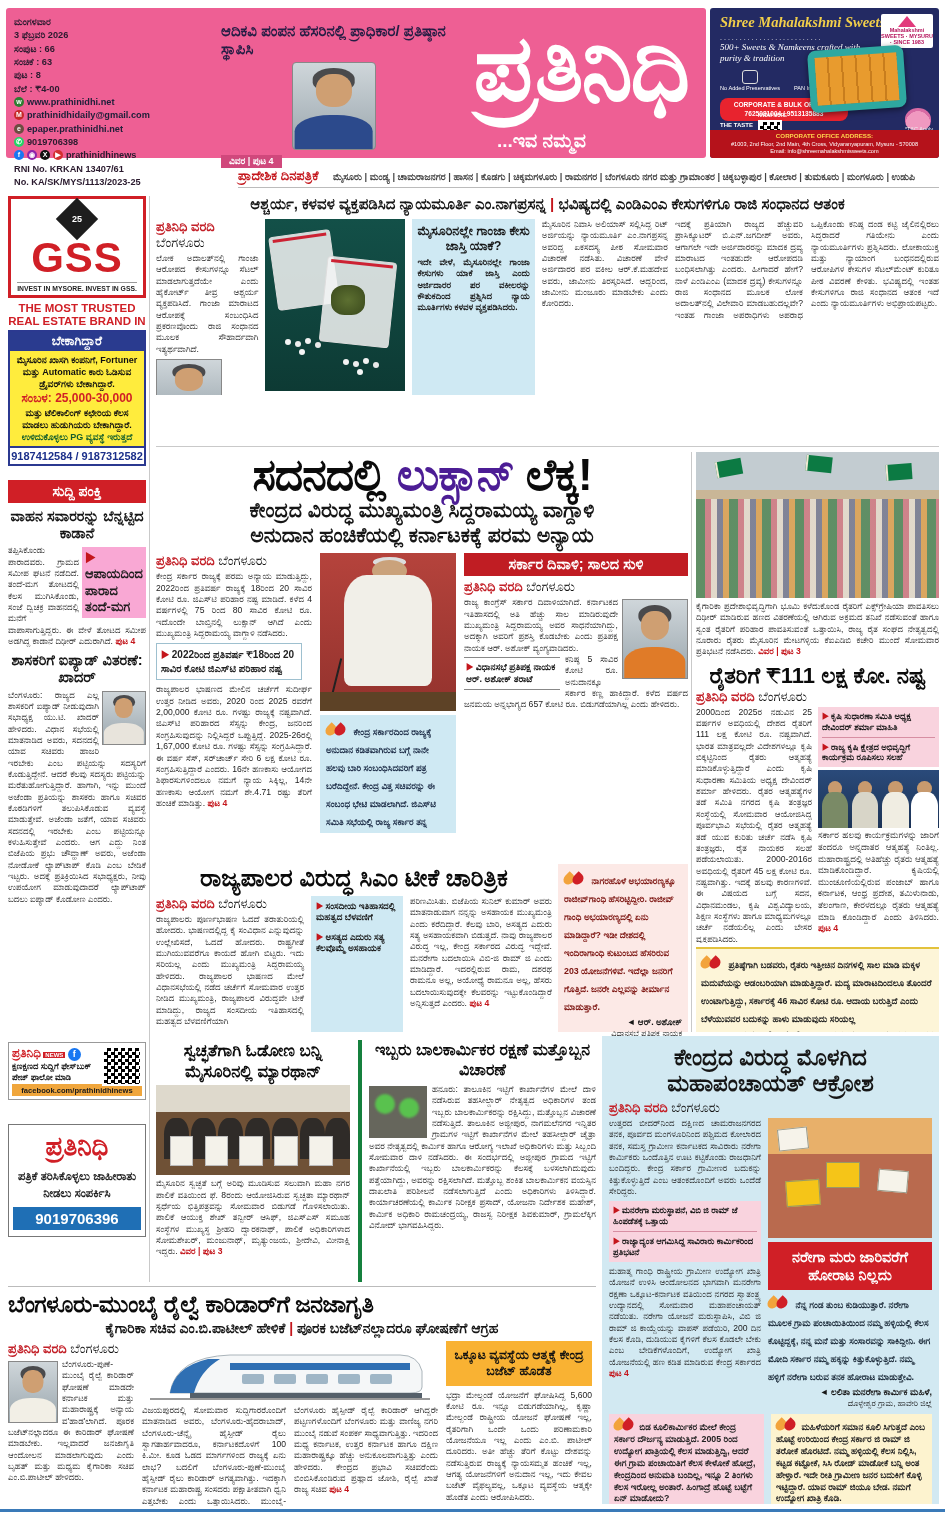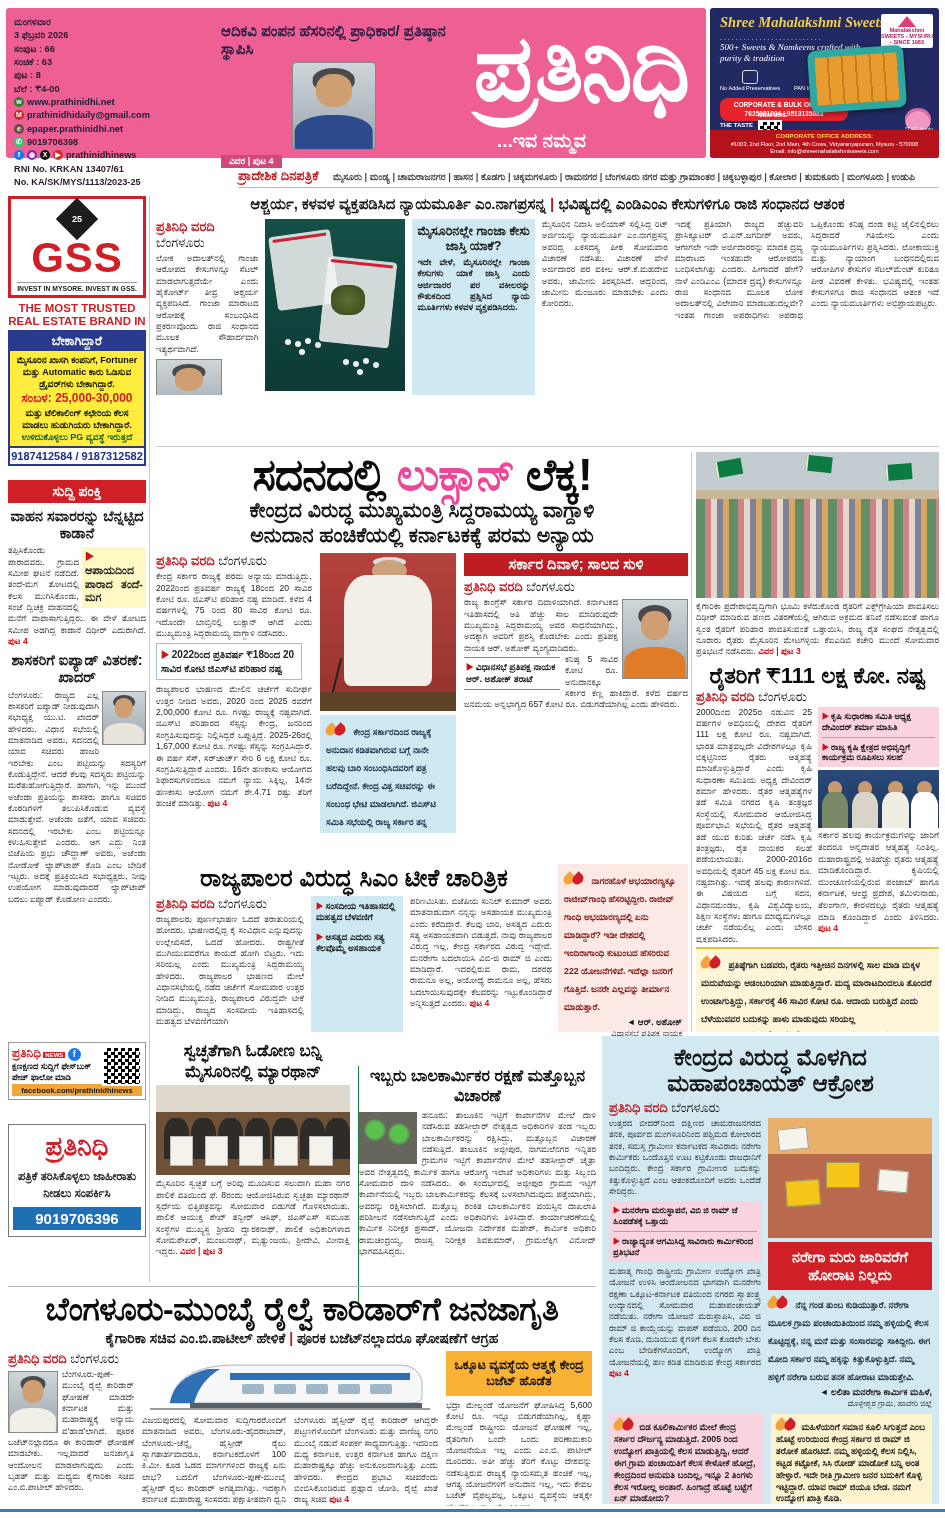--- a/index.html
+++ b/index.html
@@ -60,21 +60,21 @@
 .gss-url{background:#d01f26;color:#fff;font-weight:bold;font-size:10.5px;text-align:center;padding:2px 0;letter-spacing:.5px;margin-top:3px}
 
 .wanted{background:#ffec3d;border:2px solid #2b3990;text-align:center}
 .w-title{background:#2a3b8f;color:#fff;font-weight:bold;font-size:12.5px;padding:2px 0}
 .w-body{font-size:9px;font-weight:bold;padding:3px 4px;line-height:1.35;color:#101010}
 .w-sal{color:#d01f26;font-size:12px;font-weight:bold}
 .w-ph{background:#fff;border-top:2px solid #2b3990;color:#1b2f8a;font-weight:bold;font-size:11px;padding:2px 0}
 
 .rail-hd{background:#d01f26;color:#fff;font-size:14px;font-weight:bold;text-align:center;padding:3px 0;margin-bottom:4px}
 .rs-t{font-size:14.5px;font-weight:bold;text-align:center;line-height:1.18;margin:5px 0 3px}
-.pullpink{float:right;width:64px;background:#fef9c3;font-size:11px;font-weight:bold;padding:3px;margin:2px 0 2px 3px;line-height:1.25}
+.pullpink{float:right;width:64px;background:#f9a8d4;font-size:13px;font-weight:bold;padding:3px;margin:2px 0 2px 3px;line-height:1.25}
 .arrow{color:#c4161c}
 
 .fbbox{border:1px solid #999;padding:3px;font-size:8.4px;font-weight:bold;line-height:1.25}
 .fb-url{background:#f0a63c;font-size:7.6px;font-weight:bold;text-align:center;padding:1px 0;margin-top:2px;color:#1a1a1a}
 .fbrand{color:#d01f26;font-size:12px;font-weight:bold}
 .fbc{display:inline-block;width:13px;height:13px;border-radius:50%;background:#1877f2;color:#fff;text-align:center;font-size:9px;line-height:13px;font-weight:bold}
 .subs{border:1px solid #777;text-align:center;padding:6px 4px}
 .subs .brand{color:#d01f26;font-size:26px;font-weight:bold}
 .subs .txt{font-size:11.5px;font-weight:bold;line-height:1.45;margin:6px 0;color:#222}
 .subs .ph{background:#1f6fb5;color:#fff;font-size:15px;font-weight:bold;padding:3px 0}
@@ -83,21 +83,21 @@
 .sA-sub{font-size:15px;font-weight:bold;text-align:center;margin-top:3px}
 .bluebox{background:#cfe9f3;padding:5px}
 .bluebox .bb-t{font-size:12.5px;font-weight:bold;text-align:center;line-height:1.2;margin-bottom:3px}
 .ganja{position:relative;background:linear-gradient(#135048,#0d3a34);overflow:hidden}
 .bag{position:absolute;background:rgba(245,245,245,.85);border:1px solid #ddd;border-radius:4px}
 .bag .zip{height:3px;background:#c23; margin:2px 3px 0}
 .weed{position:absolute;width:34px;height:30px;background:radial-gradient(#5d7031,#39481c);border-radius:40%}
 .pill{position:absolute;width:6px;height:6px;background:#f4f4f4;border-radius:50%;box-shadow:10px 2px 0 #eee,20px -1px 0 #f2f2f2,30px 3px 0 #e9e9e9,14px 10px 0 #f6f6f6}
 
 .sB-h{font-size:44px;text-align:center;letter-spacing:-1px;line-height:1.05}
-.sB-h .red{color:#ec4899}
+.sB-h .red{color:#4c1d95}
 .sB-sub{font-size:20.5px;font-weight:bold;text-align:center;line-height:1.2}
 .pullbox{border:1px solid #9ec0cf;padding:4px;font-size:10px;font-weight:bold;line-height:1.35;margin:4px 10px 4px 0;color:#222}
 .cmphoto{position:relative;background:linear-gradient(#b5433c,#93322d);overflow:hidden}
 .cmphoto .fig{position:absolute;left:18%;top:14%;width:64%;height:70%;background:#f1efe8;border-radius:26% 26% 8% 8%}
 .cmphoto .fhead{position:absolute;left:38%;top:4%;width:26%;height:14%;background:#caa27b;border-radius:50%}
 .cmphoto .fhair{position:absolute;left:39%;top:2.5%;width:24%;height:6%;background:#ddd;border-radius:50%}
 .cmphoto .desk{position:absolute;left:0;bottom:0;width:100%;height:12%;background:#5d4226}
 .cmphoto .mic{position:absolute;left:12%;bottom:12%;width:2px;height:22%;background:#222;transform:rotate(14deg)}
 .qbox{background:#cfe9f3;padding:6px}
 .qico{display:inline-block;position:relative;width:20px;height:13px;margin-right:3px;vertical-align:-2px}
@@ -127,21 +127,21 @@
 .childph{position:relative;float:left;width:58px;height:52px;background:#66665c;margin:2px 5px 2px 0}
 .childph .blob{position:absolute;width:20px;height:20px;background:#59c24e;border-radius:50%;filter:blur(1px)}
 .panch{background:#d2e9f2;padding:8px 7px}
 .panch-h{font-size:23px;font-weight:bold;text-align:center;line-height:1.15}
 .redbox{background:#d01f26;color:#fff;font-size:14.5px;font-weight:bold;text-align:center;padding:6px 4px;line-height:1.25}
 .pq{padding:5px;font-size:8.3px}
 .pch{position:relative;background:linear-gradient(#e8b06a 0 30%,#b96a4e 30% 100%);overflow:hidden}
 .pch .sign{position:absolute;background:#f5c518;border:1px solid #996;width:34px;height:26px}
 .pch .signw{position:absolute;background:#f6f3ea;border:1px solid #998;width:30px;height:22px}
 
-.rw-h{font-size:32px;text-align:center;letter-spacing:-.5px}
+.rw-h{font-size:23px;text-align:left;letter-spacing:-.5px}
 .rw-sub{font-size:14px;font-weight:bold;text-align:center;margin-top:2px}
 .ybox{background:#f9b233;padding:6px 5px;font-size:12.5px;font-weight:bold;text-align:center;line-height:1.3;color:#111}
 .cols2{columns:2;column-gap:8px}
 .redpipe{color:#c4161c;font-weight:bold}
 .foot{background:#3a7ab8}
 </style>
 </head>
 <body>
 
 <div class="page">
@@ -370,21 +370,21 @@
         <div style="font-size:8.8px;font-weight:bold;line-height:1.3"><span class="arrow">▶</span> <span>ಸಂಸದೀಯ ಇತಿಹಾಸದಲ್ಲಿ ಮಹತ್ವದ ಬೆಳವಣಿಗೆ</span></div>
         <div class="pinkbox dv" style="background:none"></div>
         <div style="font-size:8.8px;font-weight:bold;line-height:1.3"><span class="arrow">▶</span> <span>ಅಸತ್ಯದ ಎದುರು ಸತ್ಯ ಕೆಲವೊಮ್ಮೆ ಅಸಹಾಯಕ</span></div>
       </div>
       <div class="bt" style="width:142px"><span>ಪರಿಣಮಿಸಿತು. ಬಿಜೆಪಿಯ ಸುನಿಲ್ ಕುಮಾರ್ ಅವರು ಮಾತನಾಡುವಾಗ ನನ್ನನ್ನು ಅಸಹಾಯಕ ಮುಖ್ಯಮಂತ್ರಿ ಎಂದು ಕರೆದಿದ್ದಾರೆ. ಕೆಲವು ಬಾರಿ, ಅಸತ್ಯದ ಎದುರು ಸತ್ಯ ಅಸಹಾಯಕವಾಗಿ ಬಿಡುತ್ತದೆ. ನಾವು ರಾಜ್ಯಪಾಲರ ವಿರುದ್ಧ ಇಲ್ಲ, ಕೇಂದ್ರ ಸರ್ಕಾರದ ವಿರುದ್ಧ ಇದ್ದೇವೆ. ಮನರೇಗಾ ಬದಲಾಯಿಸಿ ವಿಬಿ-ಜಿ ರಾಮ್ ಜಿ ಎಂದು ಮಾಡಿದ್ದಾರೆ. ಇದರಲ್ಲಿರುವ ರಾಮ, ದಶರಥ ರಾಮನೂ ಅಲ್ಲ, ಅಯೋಧ್ಯೆ ರಾಮನೂ ಅಲ್ಲ, ಹೆಸರು ಬದಲಾಯಿಸುವುದಕ್ಕೇ ಕೆಲವರನ್ನು ಇಟ್ಟುಕೊಂಡಿದ್ದಾರೆ ಅನ್ನಿಸುತ್ತದೆ ಎಂದರು.</span> <span class="ref">ಪುಟ 4</span></div>
     </div>
   </div>
 
   <div class="abs ashq" style="left:558px;top:864px;width:130px;height:168px">
     <span class="qico"><i></i><i></i></span>
-    <span class="qtext">ನಾಗರಹೊಳೆ ಅಭಯಾರಣ್ಯಕ್ಕೂ ರಾಜೀವ್‌ಗಾಂಧಿ ಹೆಸರಿಟ್ಟಿದ್ದೀರಿ. ರಾಜೀವ್ ಗಾಂಧಿ ಅಭಯಾರಣ್ಯದಲ್ಲಿ ಏನು ಮಾಡಿದ್ದಾರೆ? ಇಡೀ ದೇಶದಲ್ಲಿ ಇಂದಿರಾಗಾಂಧಿ ಕುಟುಂಬದ ಹೆಸರಿರುವ 222 ಯೋಜನೆಗಳಿವೆ. ಇದೆಲ್ಲಾ ಜನರಿಗೆ ಗೊತ್ತಿದೆ. ಜನರೇ ಎಲ್ಲವನ್ನು ತೀರ್ಮಾನ ಮಾಡುತ್ತಾರೆ.</span>
+    <span class="qtext">ನಾಗರಹೊಳೆ ಅಭಯಾರಣ್ಯಕ್ಕೂ ರಾಜೀವ್‌ಗಾಂಧಿ ಹೆಸರಿಟ್ಟಿದ್ದೀರಿ. ರಾಜೀವ್ ಗಾಂಧಿ ಅಭಯಾರಣ್ಯದಲ್ಲಿ ಏನು ಮಾಡಿದ್ದಾರೆ? ಇಡೀ ದೇಶದಲ್ಲಿ ಇಂದಿರಾಗಾಂಧಿ ಕುಟುಂಬದ ಹೆಸರಿರುವ 203 ಯೋಜನೆಗಳಿವೆ. ಇದೆಲ್ಲಾ ಜನರಿಗೆ ಗೊತ್ತಿದೆ. ಜನರೇ ಎಲ್ಲವನ್ನು ತೀರ್ಮಾನ ಮಾಡುತ್ತಾರೆ.</span>
     <div class="qattr"><span>◄ ಆರ್. ಅಶೋಕ್</span><br><span style="font-weight:normal;font-size:8px">ವಿಧಾನಸಭೆ ಪ್ರತಿಪಕ್ಷ ನಾಯಕ</span></div>
   </div>
 
   <div class="abs vline" style="left:691px;top:452px;height:580px"></div>
 
   <div class="abs" style="left:696px;top:452px;width:243px;height:580px;overflow:hidden">
     <div class="crowd" style="width:243px;height:146px">
       <div class="noise"></div>
       <span class="flag" style="left:20px;top:8px;transform:rotate(-10deg)"></span>
       <span class="flag" style="left:110px;top:4px;transform:rotate(6deg)"></span>
@@ -433,21 +433,21 @@
         <span class="sil" style="left:87%"></span>
       <span class="pos" style="left:7%"></span>
         <span class="pos" style="left:25%"></span>
         <span class="pos" style="left:43%"></span>
         <span class="pos" style="left:61%"></span>
         <span class="pos" style="left:79%"></span>
     </div>
     <div class="bt" style="margin-top:3px"><span>ಮೈಸೂರಿನ ಸ್ವಚ್ಛತೆ ಬಗ್ಗೆ ಅರಿವು ಮೂಡಿಸುವ ಸಲುವಾಗಿ ಮಹಾ ನಗರ ಪಾಲಿಕೆ ವತಿಯಿಂದ ಫೆ. 8ರಂದು ಆಯೋಜಿಸಿರುವ ಸ್ವಚ್ಛತಾ ಮ್ಯಾರಥಾನ್ ಸ್ಪರ್ಧೆಯ ಭಿತ್ತಿಪತ್ರವನ್ನು ಸೋಮವಾರ ಬಿಡುಗಡೆ ಗೊಳಿಸಲಾಯಿತು. ಪಾಲಿಕೆ ಆಯುಕ್ತ ಶೇಖ್ ತನ್ವೀರ್ ಆಸಿಫ್, ಜಿಎಸ್‌ಎಸ್ ಸಮೂಹ ಸಂಸ್ಥೆಗಳ ಮುಖ್ಯಸ್ಥ ಶ್ರೀಹರಿ ದ್ವಾರಕನಾಥ್, ಪಾಲಿಕೆ ಅಧಿಕಾರಿಗಳಾದ ಸೋಮಶೇಖರ್, ಮಂಜುನಾಥ್, ಮೃತ್ಯುಂಜಯ, ಶ್ರೀದೇವಿ, ಮೀನಾಕ್ಷಿ ಇದ್ದರು.</span> <span class="ref">ವಿವರ | ಪುಟ 3</span></div>
   </div>
 
-  <div class="abs" style="left:358px;top:1066px;width:238px;height:242px;overflow:hidden;border-left:1px solid #15803d;">
+  <div class="abs" style="left:358px;top:1040px;width:238px;height:242px;overflow:hidden;border-left:4px solid #15803d;padding-left:7px">
     <div class="hl ctr" style="font-size:16px;line-height:1.25">ಇಬ್ಬರು ಬಾಲಕಾರ್ಮಿಕರ ರಕ್ಷಣೆ ಮತ್ತೊಬ್ಬನ ವಿಚಾರಣೆ</div>
     <div class="bt" style="margin-top:4px">
       <span class="childph">
           <span class="blob" style="left:6px;top:8px"></span>
           <span class="blob" style="left:30px;top:12px"></span>
         </span>
       <span>ಹನೂರು: ತಾಲೂಕಿನ ಇಟ್ಟಿಗೆ ಕಾರ್ಖಾನೆಗಳ ಮೇಲೆ ದಾಳಿ ನಡೆಸಿರುವ ತಹಸೀಲ್ದಾರ್ ನೇತೃತ್ವದ ಅಧಿಕಾರಿಗಳ ತಂಡ ಇಬ್ಬರು ಬಾಲಕಾರ್ಮಿಕರನ್ನು ರಕ್ಷಿಸಿದ್ದು, ಮತ್ತೊಬ್ಬನ ವಿಚಾರಣೆ ನಡೆಸುತ್ತಿದೆ. ತಾಲೂಕಿನ ಅಜ್ಜೀಪುರ, ನಾಗಮಲೆನಗರ ಇನ್ನಿತರ ಗ್ರಾಮಗಳ ಇಟ್ಟಿಗೆ ಕಾರ್ಖಾನೆಗಳ ಮೇಲೆ ತಹಸೀಲ್ದಾರ್ ಚೈತ್ರಾ ಅವರ ನೇತೃತ್ವದಲ್ಲಿ ಕಾರ್ಮಿಕ ಹಾಗೂ ಆರೋಗ್ಯ ಇಲಾಖೆ ಅಧಿಕಾರಿಗಳು ಮತ್ತು ಸಿಬ್ಬಂದಿ ಸೋಮವಾರ ದಾಳಿ ನಡೆಸಿದರು. ಈ ಸಂದರ್ಭದಲ್ಲಿ ಅಜ್ಜೀಪುರ ಗ್ರಾಮದ ಇಟ್ಟಿಗೆ ಕಾರ್ಖಾನೆಯಲ್ಲಿ ಇಬ್ಬರು ಬಾಲಕಾರ್ಮಿಕರನ್ನು ಕೆಲಸಕ್ಕೆ ಬಳಸಲಾಗಿದುವುದು ಪತ್ತೆಯಾಗಿದ್ದು, ಅವರನ್ನು ರಕ್ಷಿಸಲಾಗಿದೆ. ಮತ್ತೊಬ್ಬ ಶಂಕಿತ ಬಾಲಕಾರ್ಮಿಕನ ವಯಸ್ಸಿನ ದಾಖಲಾತಿ ಪರಿಶೀಲನೆ ನಡೆಸಲಾಗುತ್ತಿದೆ ಎಂದು ಅಧಿಕಾರಿಗಳು ತಿಳಿಸಿದ್ದಾರೆ. ಕಾರ್ಯಾಚರಣೆಯಲ್ಲಿ ಕಾರ್ಮಿಕ ನಿರೀಕ್ಷಕ ಪ್ರಸಾದ್, ಯೋಜನಾ ನಿರ್ದೇಶಕ ಮಹೇಶ್, ಕಾರ್ಮಿಕ ಅಧಿಕಾರಿ ರಾಮಚಂದ್ರಯ್ಯ, ರಾಜಸ್ವ ನಿರೀಕ್ಷಕ ಶಿವಕುಮಾರ್, ಗ್ರಾಮಲೆಕ್ಕಿಗ ವಿನೋದ್ ಭಾಗವಹಿಸಿದ್ದರು.</span>
     </div>
   </div>
 

